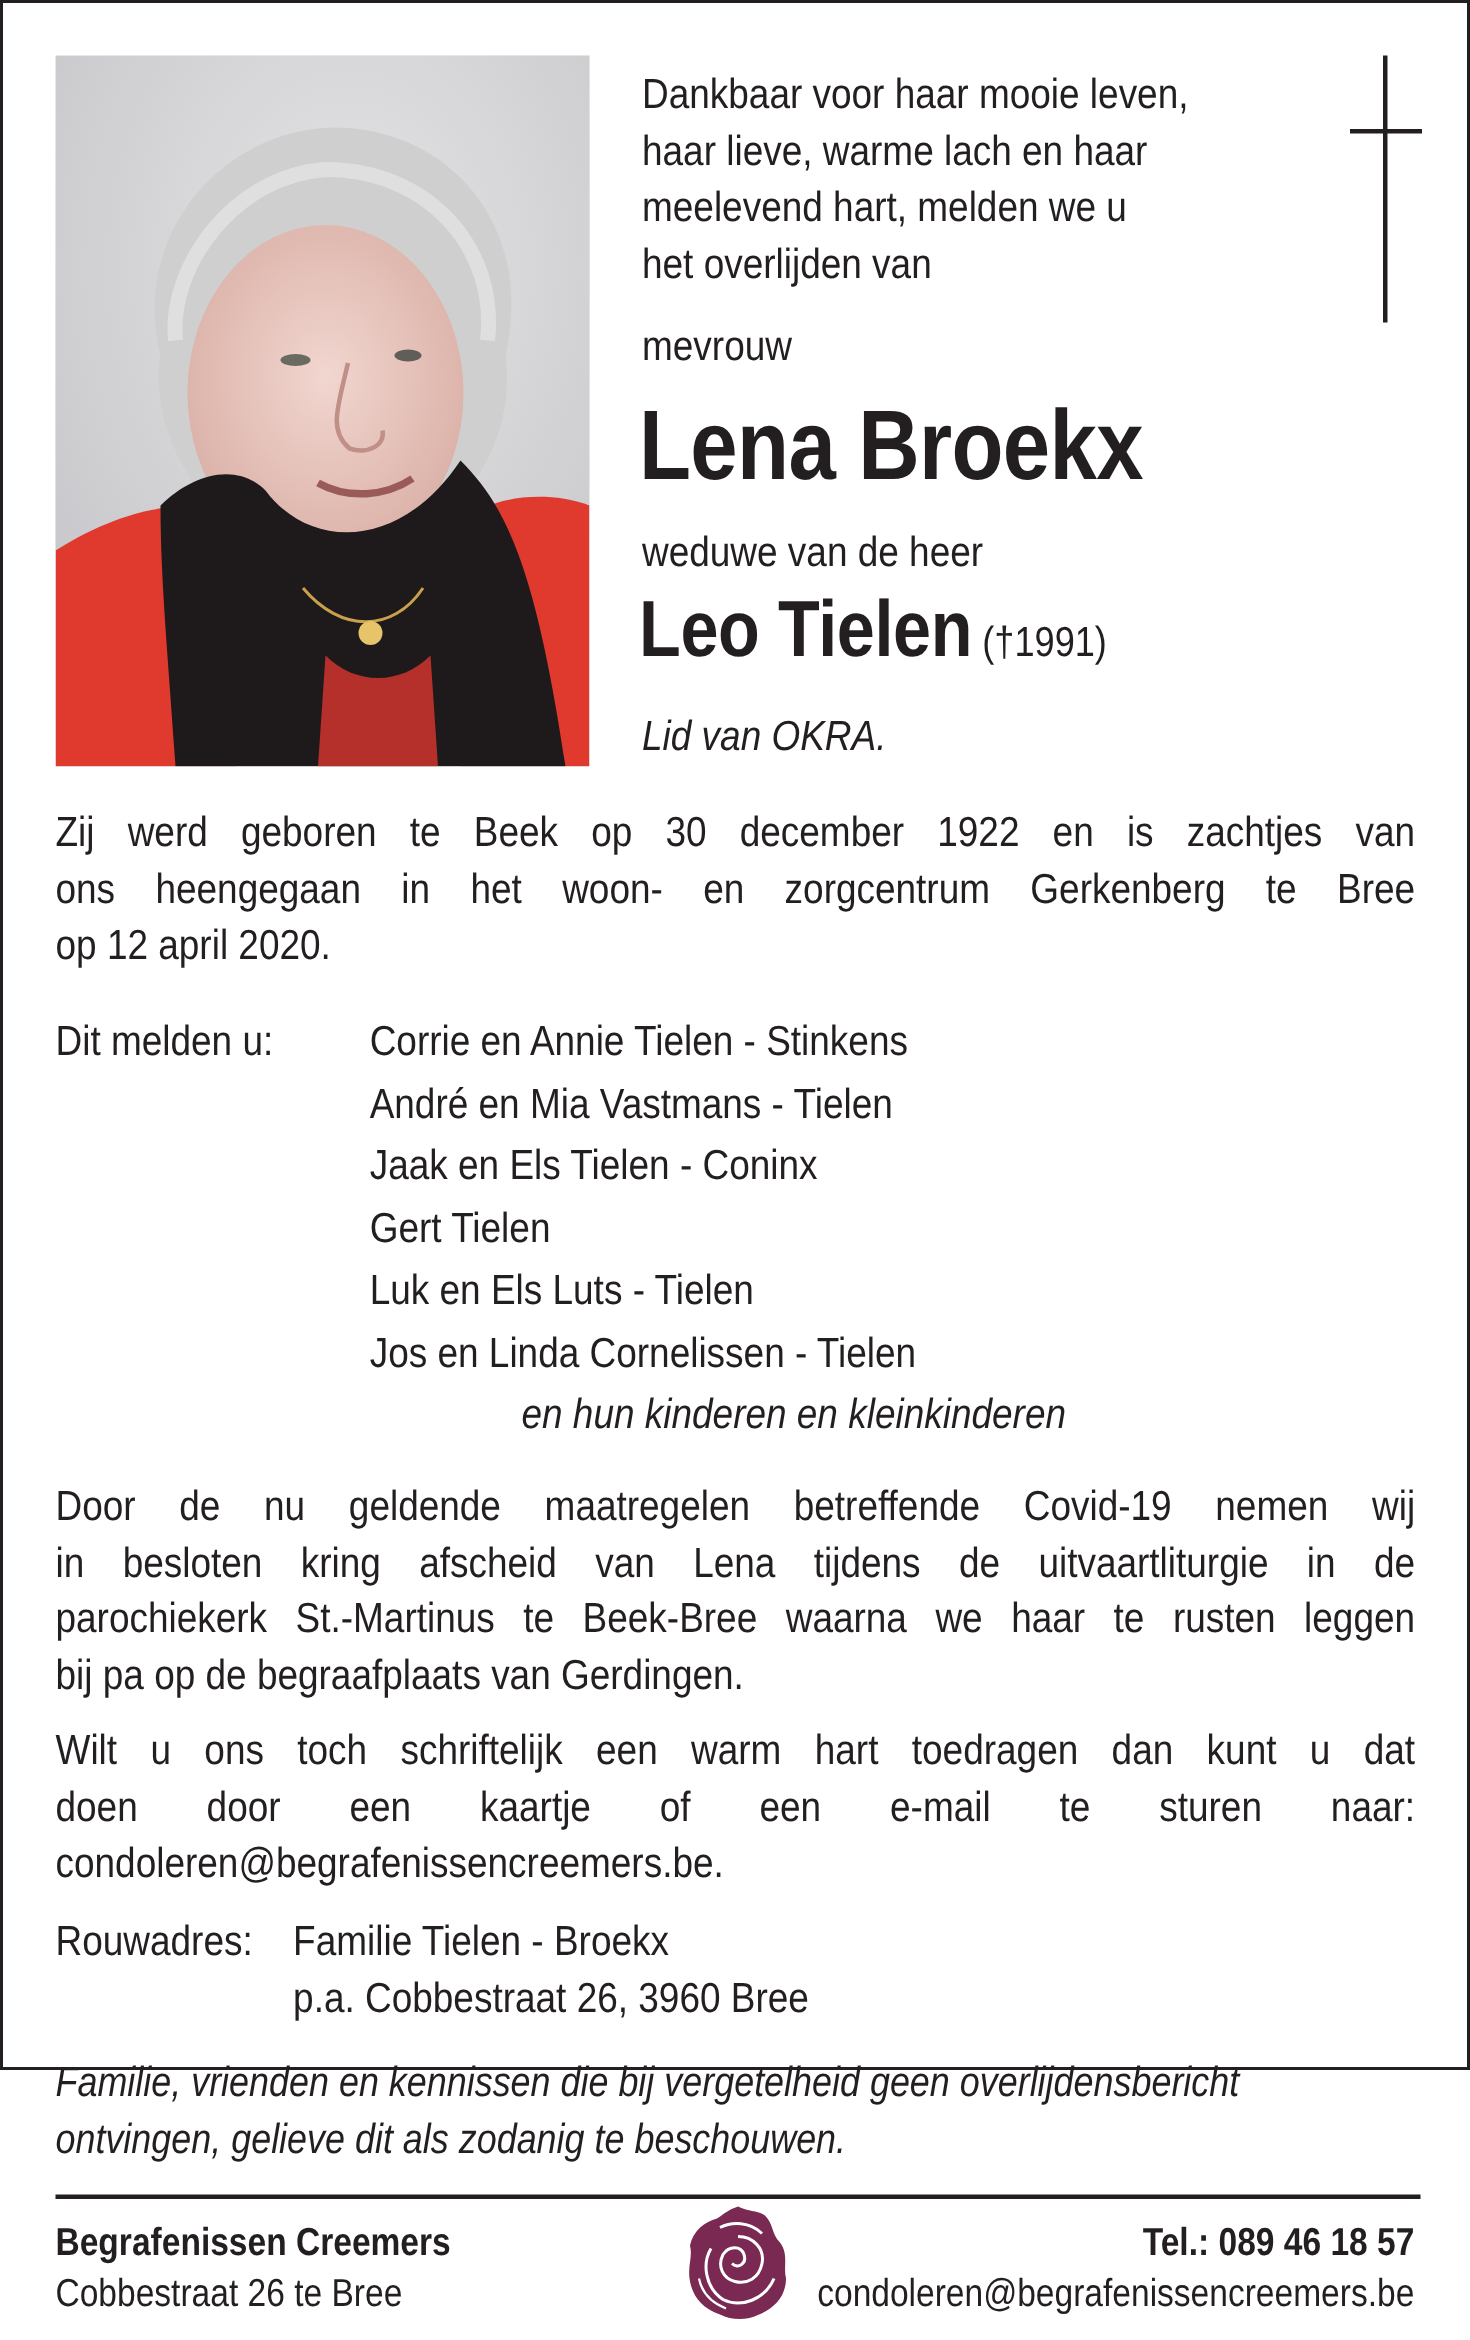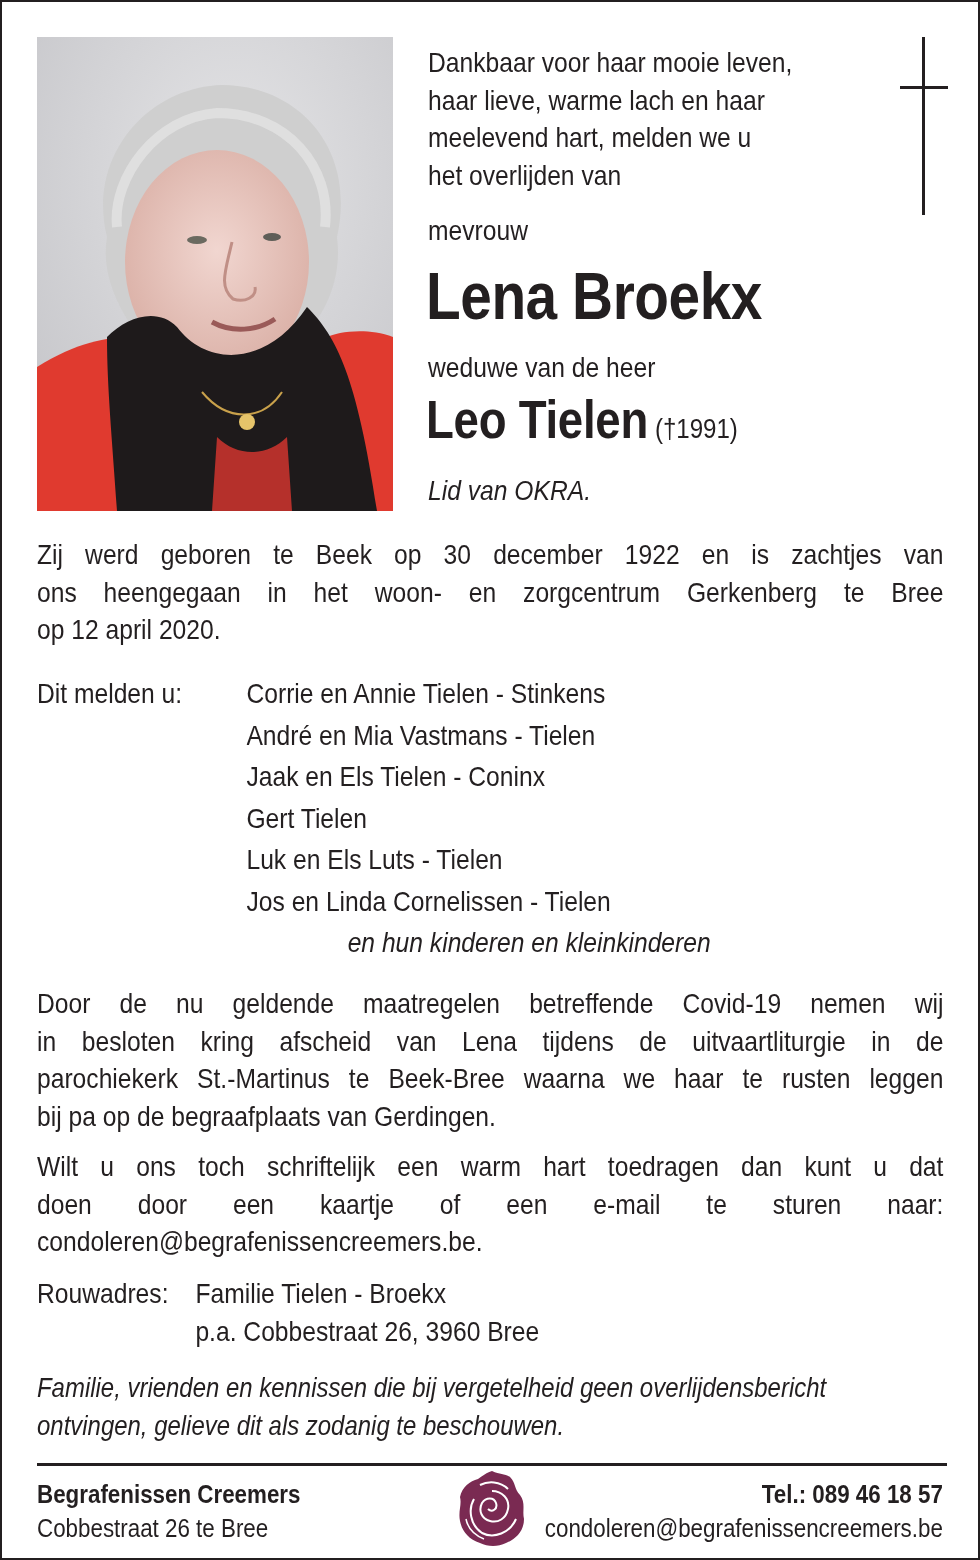--- a/index.html
+++ b/index.html
@@ -4,21 +4,21 @@
 <style>
   * { box-sizing: border-box; margin: 0; padding: 0; }
   html, body { width: 980px; height: 1560px; background: #ffffff; }
   body {
     font-family: "Liberation Sans", "DejaVu Sans", sans-serif;
     color: #231f20;
     position: relative;
     overflow: hidden;
   }
   .page {
-    position: absolute; left: 0; top: 0; width: 980px; height: 1560px;
+    position: absolute; left: 0; top: 0; width: 980px; height: 1380px;
     border-top: 2px solid #231f20;
     border-left: 2px solid #231f20;
     border-right: 2px solid #231f20;
     border-bottom: 2px solid #231f20;
   }
 
   
   .photo {
     position: absolute; left: 35px; top: 35px; width: 356px; height: 474px;
     background: linear-gradient(160deg, #d9d9db 0%, #c6c6c9 40%, #e3e3e5 100%);

